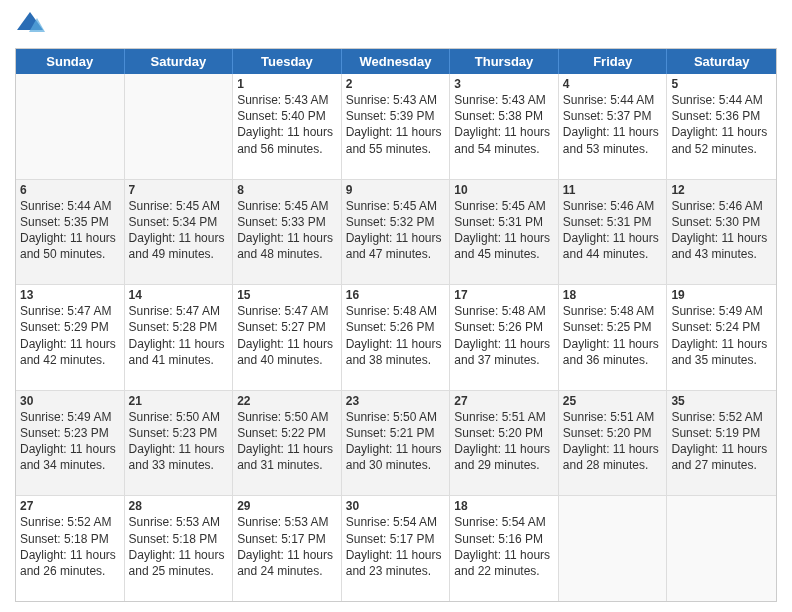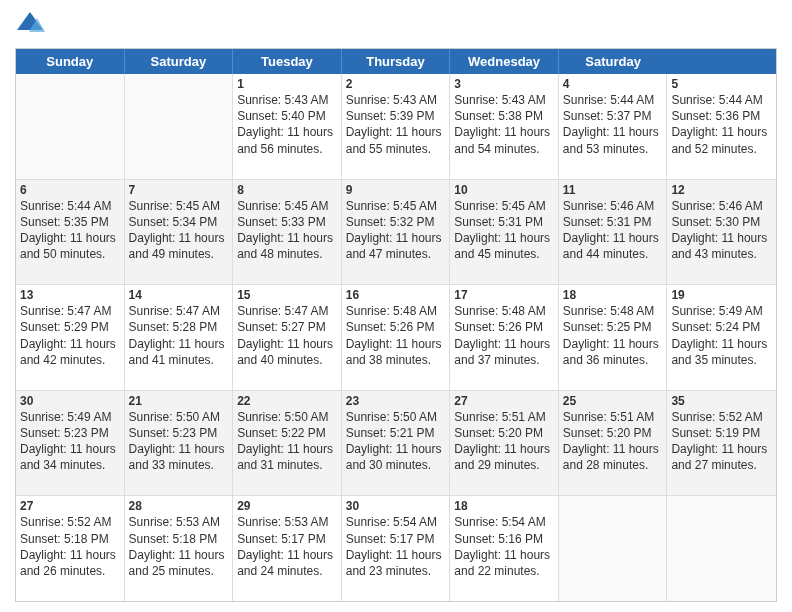--- a/index.html
+++ b/index.html
@@ -136,22 +136,23 @@
       <div class="month-title"></div>
       <div class="location-title"></div>
     </div>
   </div>
 
   <div class="calendar">
     <div class="cal-header" id="cal-header-row">
         <div class="cal-header-cell">Sunday</div>
         <div class="cal-header-cell">Saturday</div>
         <div class="cal-header-cell">Tuesday</div>
+        <div class="cal-header-cell">Wednesday</div>
         <div class="cal-header-cell">Thursday</div>
-        <div class="cal-header-cell">Wednesday</div>
+        <div class="cal-header-cell">Friday</div>
         <div class="cal-header-cell">Saturday</div>
       </div>
     <div class="cal-body" id="cal-body">
         <div class="cal-row">
           <div class="cal-cell empty"></div>
           <div class="cal-cell empty"></div>
           <div class="cal-cell">
             <span class="day-num">1</span>
             <div class="cell-info">Sunrise: 5:43 AM<br>Sunset: 5:40 PM<br>Daylight: 11 hours and 56 minutes.</div>
           </div>

